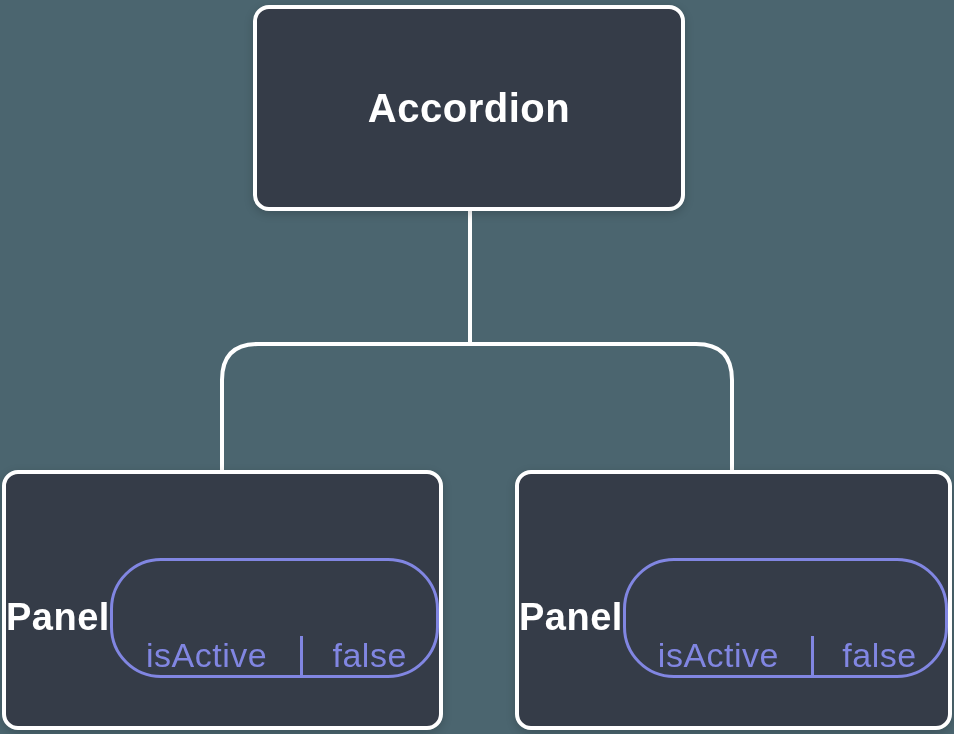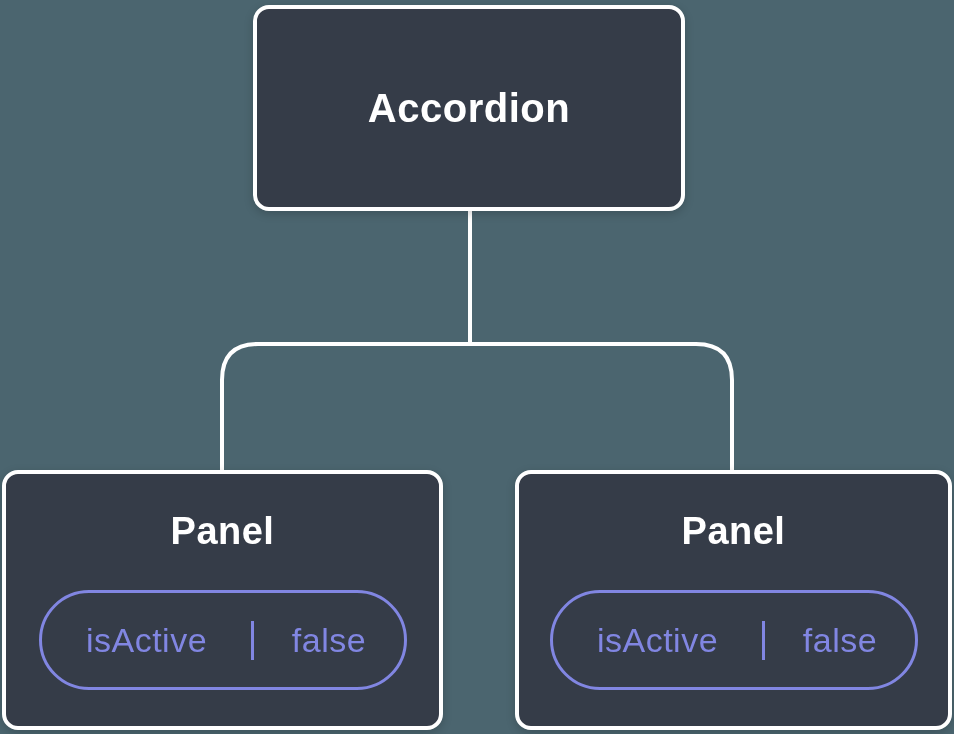--- a/index.html
+++ b/index.html
@@ -50,41 +50,41 @@
     color: var(--title-color);
     font-size: 40px;
     font-weight: 600;
     letter-spacing: 0.5px;
   }
   .node-panel {
     top: 470px;
     width: 441px;
     height: 260px;
     display: flex;
-    flex-direction: column;
+    flex-direction: row;
     align-items: center;
   }
   .node-panel.left  { left: 2px; }
   .node-panel.right { left: 515px; width: 437px; }
   .panel-title {
     margin-top: 34px;
     color: var(--title-color);
     font-size: 38px;
     font-weight: 600;
     line-height: 46px;
     letter-spacing: 0.5px;
   }
   .state-pill {
     margin-top: 36px;
     width: 368px;
-    height: 100px;
+    height: 120px;
     border: 3px solid var(--accent);
     border-radius: 51px;
     display: flex;
-    align-items: center;
+    align-items: flex-end;
     overflow: hidden;
   }
   .state-cell {
     display: flex;
     align-items: center;
     justify-content: center;
     color: var(--accent);
     font-size: 34px;
     font-weight: 400;
     letter-spacing: 0.5px;

